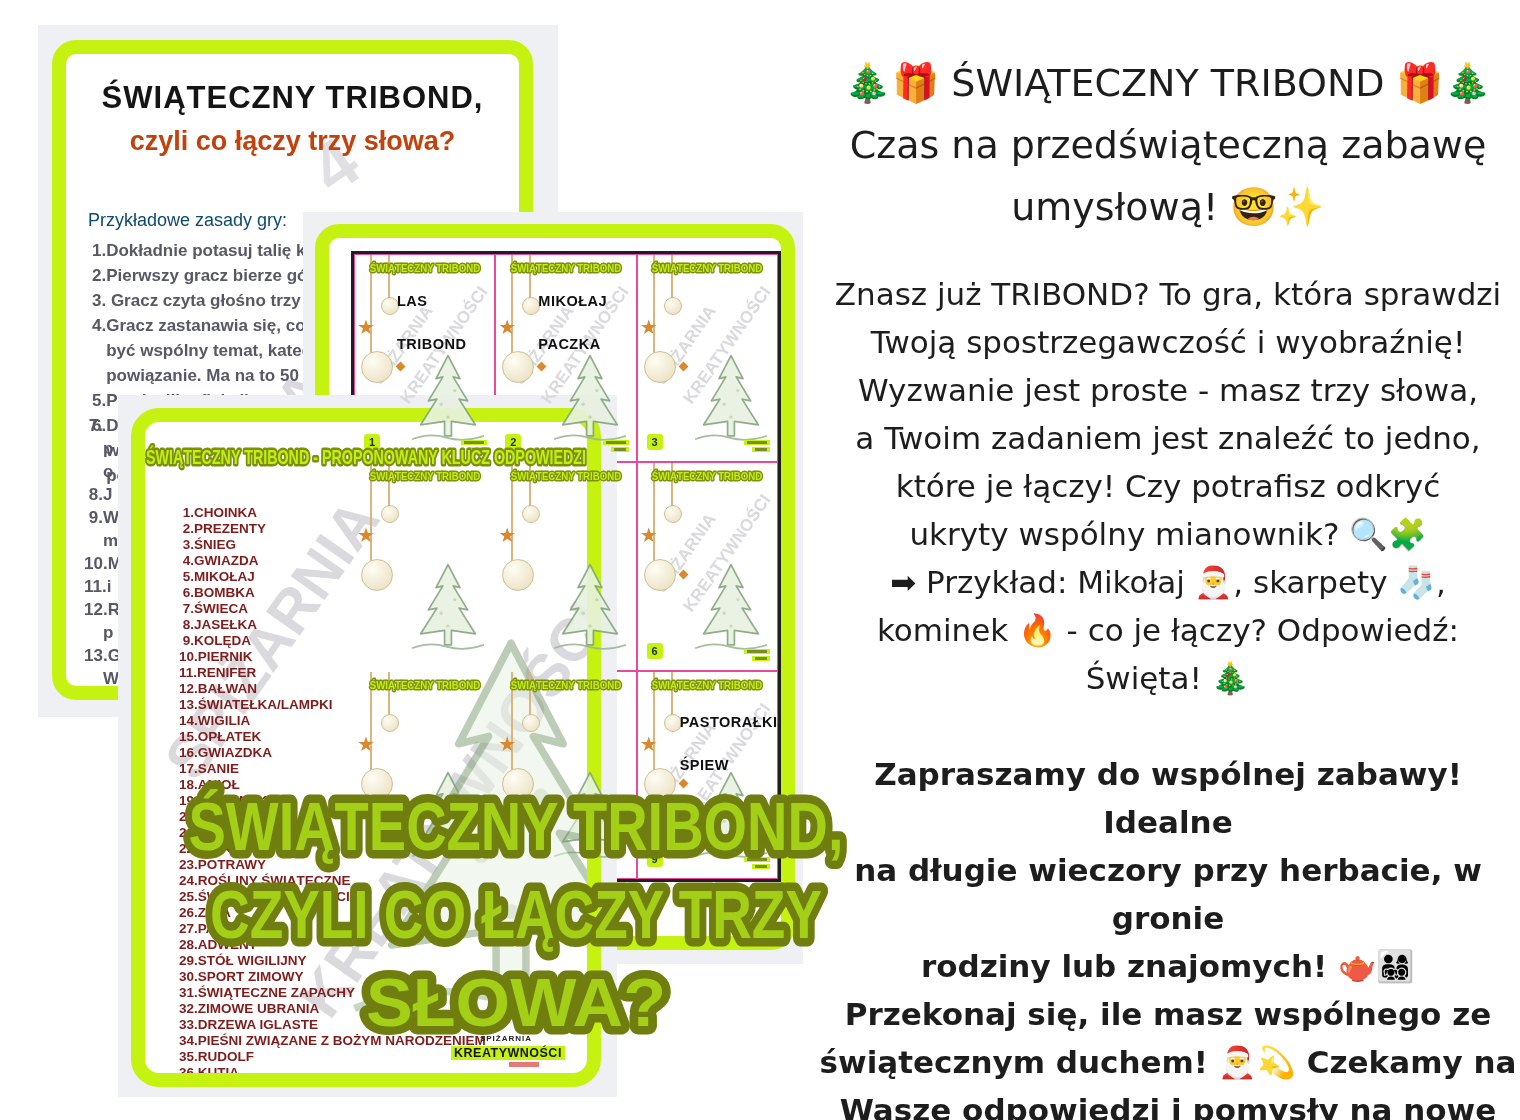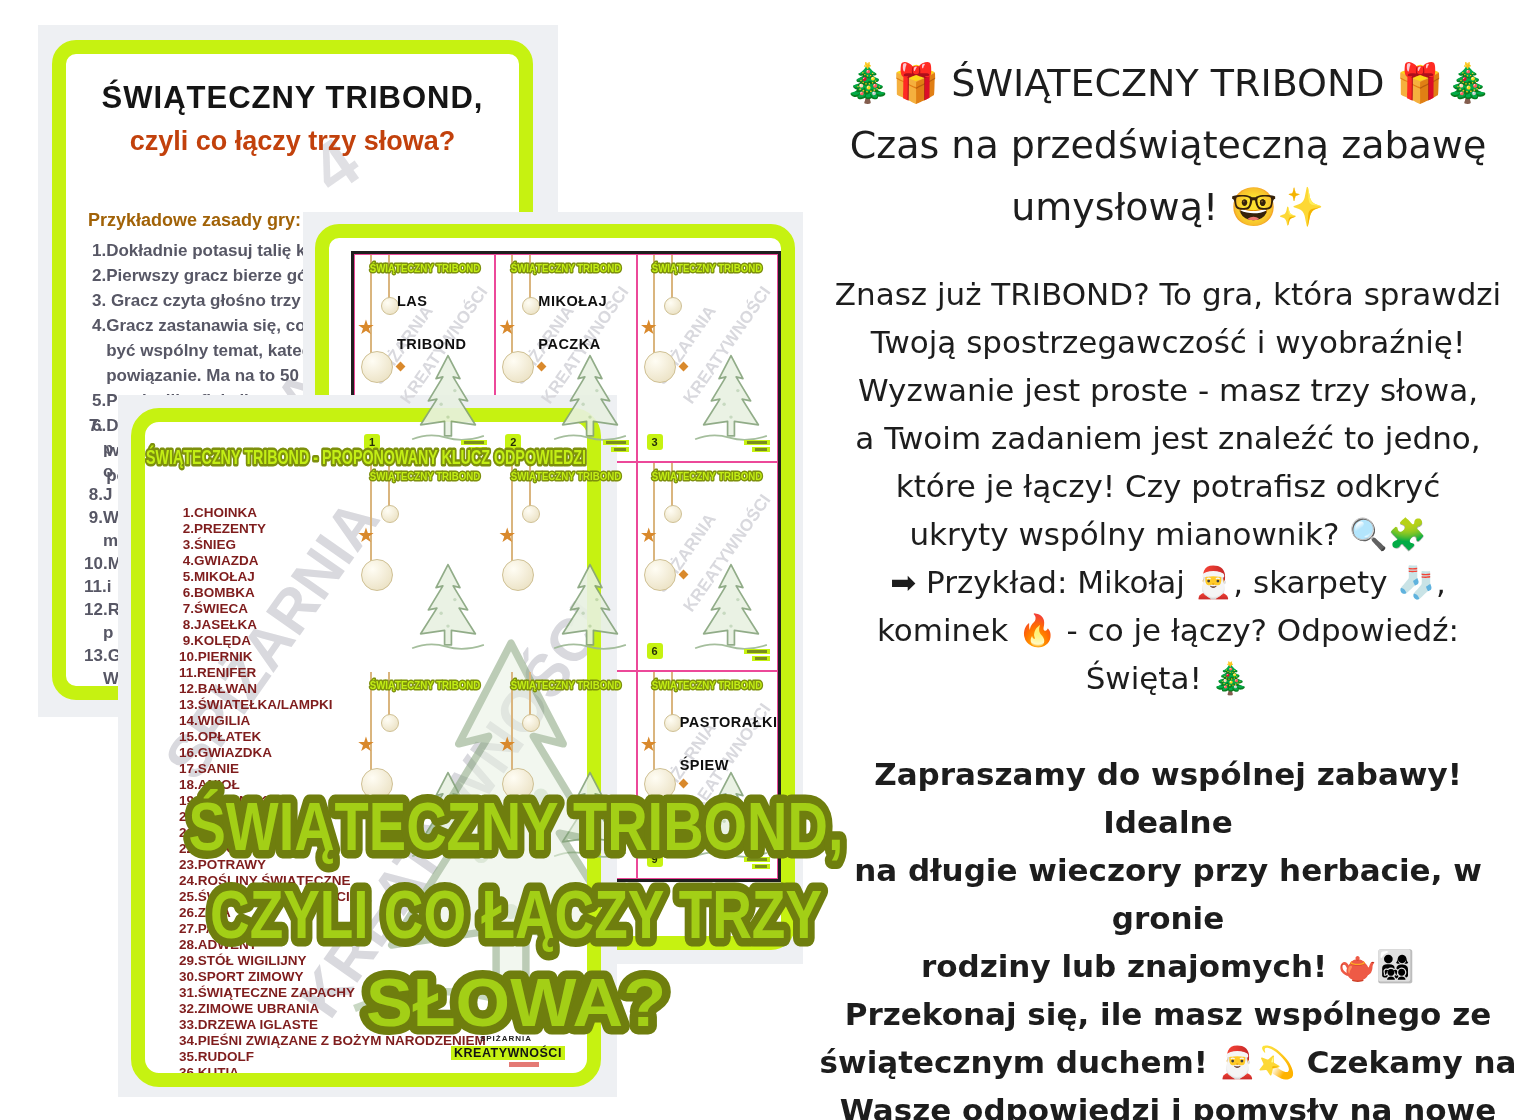--- a/index.html
+++ b/index.html
@@ -8,21 +8,21 @@
   .slab{position:absolute;background:#eef0f3;}
   .paper{position:absolute;background:#fff;border:14px solid #c6f211;border-radius:24px;
          overflow:hidden;box-sizing:border-box;}
   .wm{position:absolute;color:#d9d9de;font-weight:bold;white-space:nowrap;
       transform-origin:left top;pointer-events:none;}
   
   .p1-title1{position:absolute;top:26px;left:0;width:100%;text-align:center;
              font-size:31px;font-weight:bold;color:#151515;letter-spacing:1px;}
   .p1-title2{position:absolute;top:72px;left:0;width:100%;text-align:center;
              font-size:27px;font-weight:bold;color:#c2410c;}
-  .p1-heading{position:absolute;top:156px;left:22px;font-size:18px;font-weight:bold;color:#a16207;}
+  .p1-heading{position:absolute;top:156px;left:22px;font-size:18px;font-weight:normal;color:#0c4a6e;}
   .pretext{white-space:pre;font-weight:bold;}
   .p1-list{position:absolute;top:184px;left:26px;font-size:17px;line-height:25px;color:#575765;}
   .p1-frag{position:absolute;top:360px;left:18px;font-size:17px;line-height:23px;color:#575765;}
   
   .grid{position:absolute;left:22px;top:13px;width:424px;height:625px;
         display:grid;grid-template-columns:1fr 1fr 1fr;grid-template-rows:1fr 1fr 1fr;
         border:3px solid #1f1f1f;}
   .cell{position:relative;border:1px solid #ec4899;background:#fff;overflow:hidden;}
   .card-header{position:absolute;top:5px;left:50%;transform:translateX(-50%);z-index:3;}
   .orn{position:absolute;left:0;top:0;width:60px;height:140px;z-index:2;}

